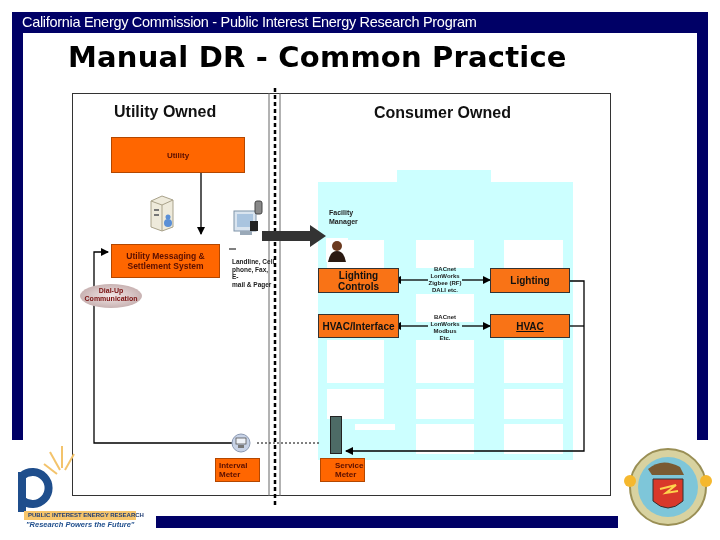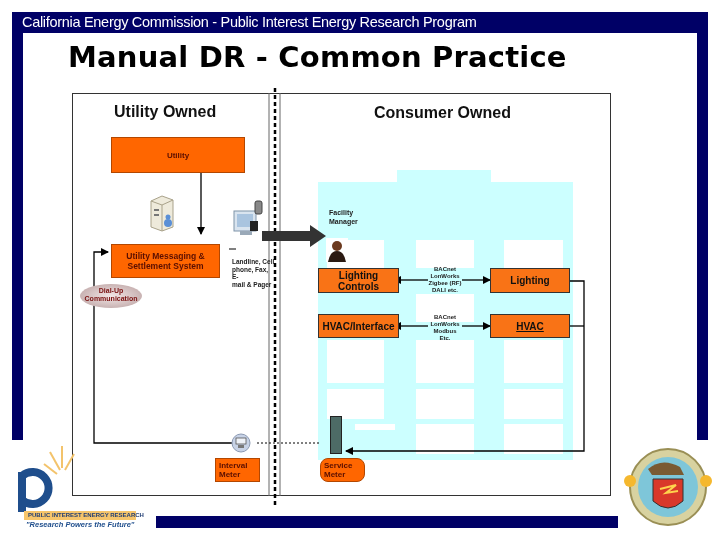--- a/index.html
+++ b/index.html
@@ -172,21 +172,21 @@
   <circle cx="10" cy="10" r="9" fill="#c7d2e6" stroke="#8c9ab3"></circle>
   <rect x="5" y="5" width="10" height="6" fill="#eef2f8" stroke="#555" stroke-width="0.8"></rect>
   <rect x="7" y="12" width="6" height="3" fill="#777"></rect>
 </svg>
 <div class="abs obox" style="left:215px;top:458px;width:45px;height:24px;font-size:8px;line-height:9px;flex-direction:column;align-items:flex-start;padding-left:3px;color:#5a0f00;">
   <span>Interval</span>
   <span>Meter</span>
 </div>
 
 <div class="abs" style="left:330px;top:416px;width:12px;height:38px;background:#4d6b66;border:1px solid #222;box-sizing:border-box;"></div>
-<div class="abs obox" style="left:320px;top:458px;width:45px;height:24px;font-size:8px;line-height:9px;flex-direction:column;align-items:flex-start;padding-left:3px;color:#5a0f00;border-radius:8px;">
+<div class="abs obox" style="left:320px;top:458px;width:45px;height:24px;font-size:8px;line-height:9px;flex-direction:column;align-items:flex-start;padding-left:14px;color:#5a0f00;">
   <span>Service</span>
   <span>Meter</span>
 </div>
 
 <svg class="abs" style="left:10px;top:440px;" width="70" height="72" viewBox="0 0 70 72">
   <g stroke="#f3c36b" stroke-width="2">
     <line x1="50" y1="30" x2="40" y2="12"></line>
     <line x1="52" y1="28" x2="52" y2="6"></line>
     <line x1="55" y1="30" x2="64" y2="14"></line>
     <line x1="47" y1="34" x2="34" y2="24"></line>

